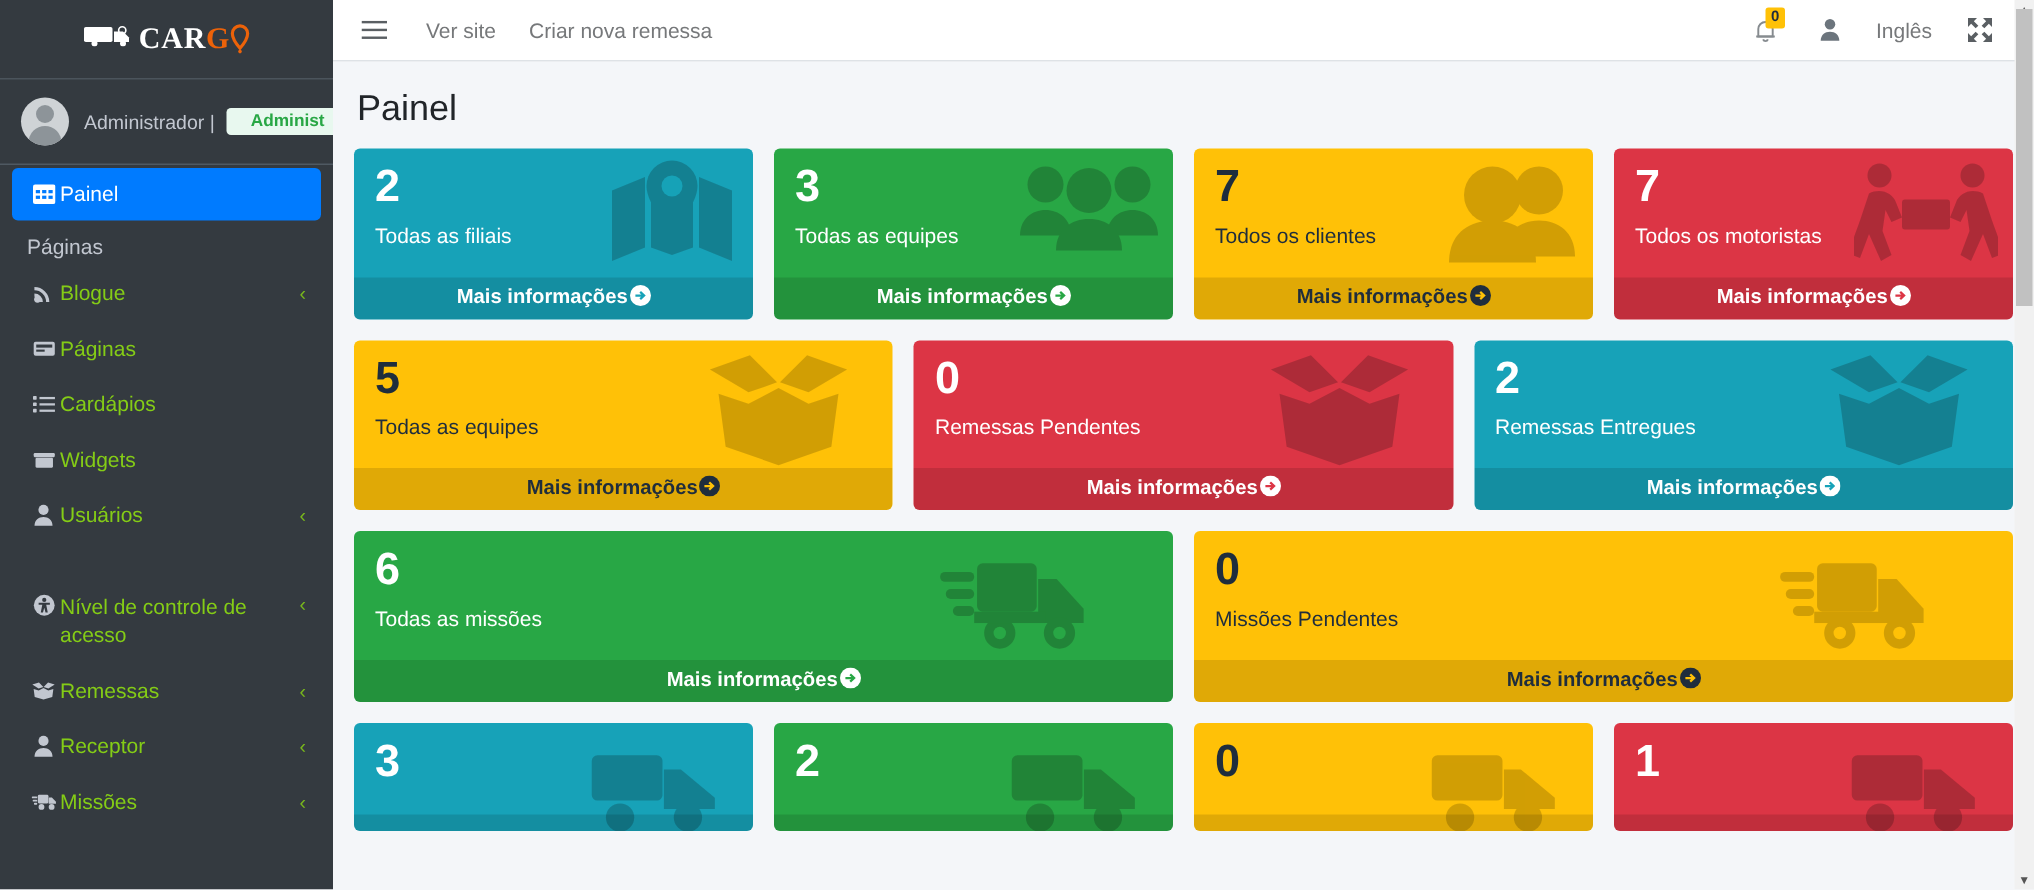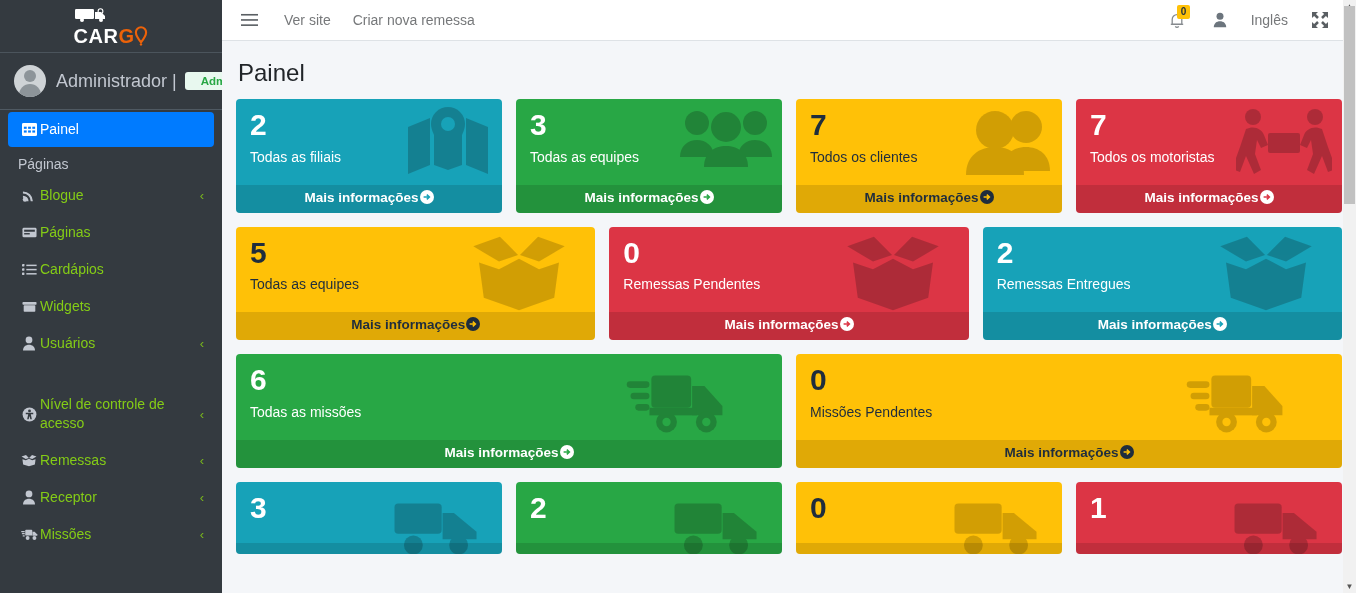--- a/index.html
+++ b/index.html
@@ -17,21 +17,21 @@
     background: #343a40;
     color: #c2c7d0;
     position: relative;
     overflow: hidden;
   }
   .brand {
     height: 53px;
     display: flex; align-items: center; justify-content: center;
     border-bottom: 1px solid #4b545c;
   }
-  .logo { display: flex; flex-direction: column; align-items: flex-start; line-height: 1; }
+  .logo { display: flex; flex-direction: row; align-items: flex-end; line-height: 1; font-family: Liberation Serif, serif; }
   .logo-truck { margin-bottom: 1px; }
   .logo-text {
     font-size: 20px; font-weight: bold; letter-spacing: .5px;
     display: flex; align-items: center;
   }
   .logo-text .w { color: #ffffff; }
   .logo-text .o { color: #ec6209; }
   .logo-pin { position: relative; width: 14px; height: 20px; margin-left: 0px; }
 
   .user-panel {
@@ -45,21 +45,21 @@
     background: #cfd3d6; flex: none; position: relative; overflow: hidden;
   }
   .avatar::before {
     content:""; position:absolute; left:50%; top:5px; width:12px; height:12px;
     border-radius:50%; background:#8d9499; transform: translateX(-50%);
   }
   .avatar::after {
     content:""; position:absolute; left:50%; top:19px; width:22px; height:18px;
     border-radius:11px 11px 0 0; background:#8d9499; transform: translateX(-50%);
   }
-  .user-name { margin-left: 10px; font-size: 18px; color: #c2c7d0; }
+  .user-name { margin-left: 10px; font-size: 13px; color: #c2c7d0; }
   .role-badge {
     margin-left: 8px; background: #e8f8ef; color: #28a745;
     font-size: 11.5px; font-weight: bold; padding: 3px 16px; border-radius: 3px;
   }
 
   .nav { padding: 0 8px; }
   .nav-item {
     display: flex; align-items: center;
     padding: 8px 10px; margin-top: 2px;
     border-radius: 4px; font-size: 14px; color: #84cc16;
@@ -273,21 +273,21 @@
         <span class="nav-ico">
           <svg width="14" height="15" viewBox="0 0 14 16" fill="#c2c7d0">
             <circle cx="7" cy="4.2" r="3.6"></circle>
             <path d="M0.6 15.4 c0-4 2.9-6.2 6.4-6.2 s6.4 2.2 6.4 6.2 z"></path>
           </svg>
         </span>
         <span class="nav-label">Usuários</span>
         <span class="nav-chev">‹</span>
       </div>
 
-      <div class="nav-item" style="align-items:center;margin-top:26px;">
+      <div class="nav-item" style="align-items:flex-start;margin-top:26px;">
         <span class="nav-ico" style="margin-top:1px;">
           <svg width="15" height="15" viewBox="0 0 16 16">
             <circle cx="8" cy="8" r="7.4" fill="#c2c7d0"></circle>
             <circle cx="8" cy="4.2" r="1.5" fill="#343a40"></circle>
             <path d="M4 6.2 h8 v1.5 h-2.6 l1.1 5.4 h-1.6 l-0.9 -3.4 l-0.9 3.4 h-1.6 l1.1 -5.4 h-2.6 z" fill="#343a40"></path>
           </svg>
         </span>
         <span class="nav-label" style="padding-right:4px;">Nível de controle de acesso</span>
         <span class="nav-chev">‹</span>
       </div>

